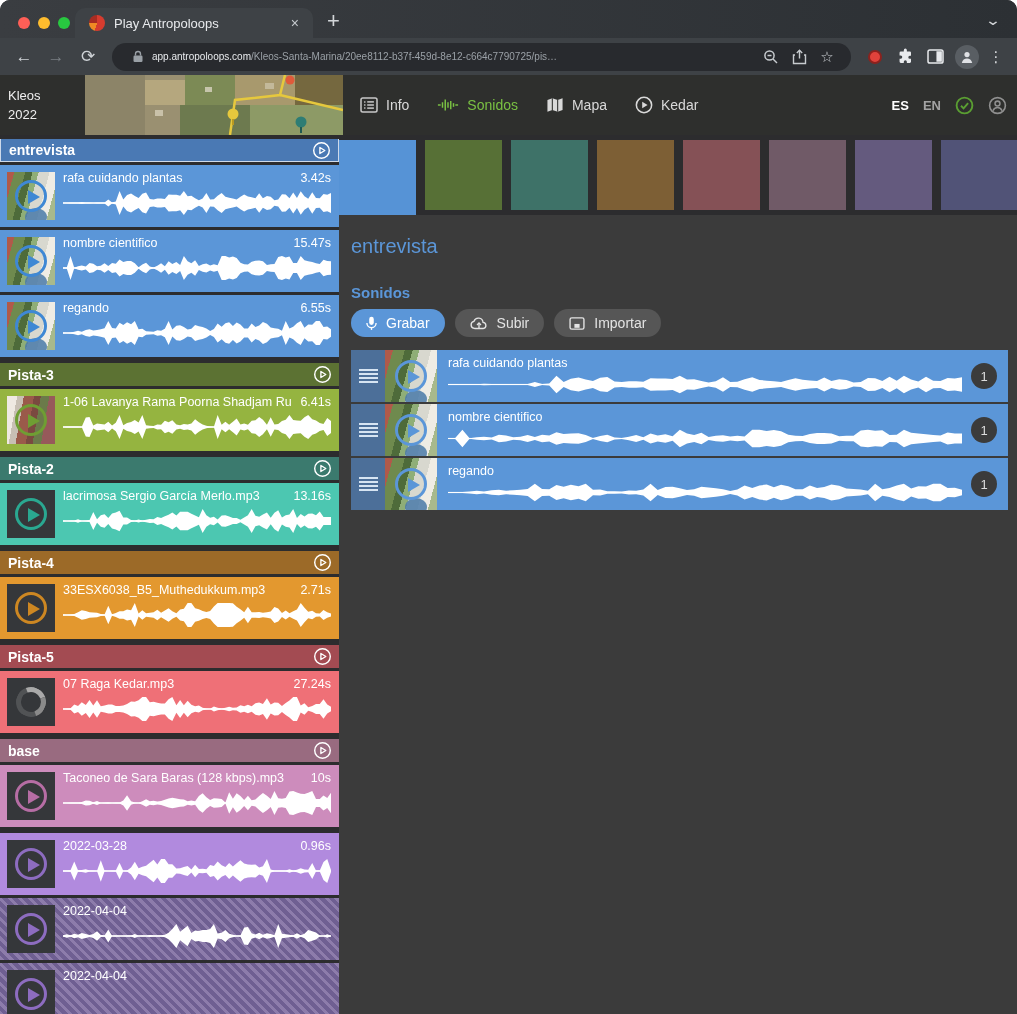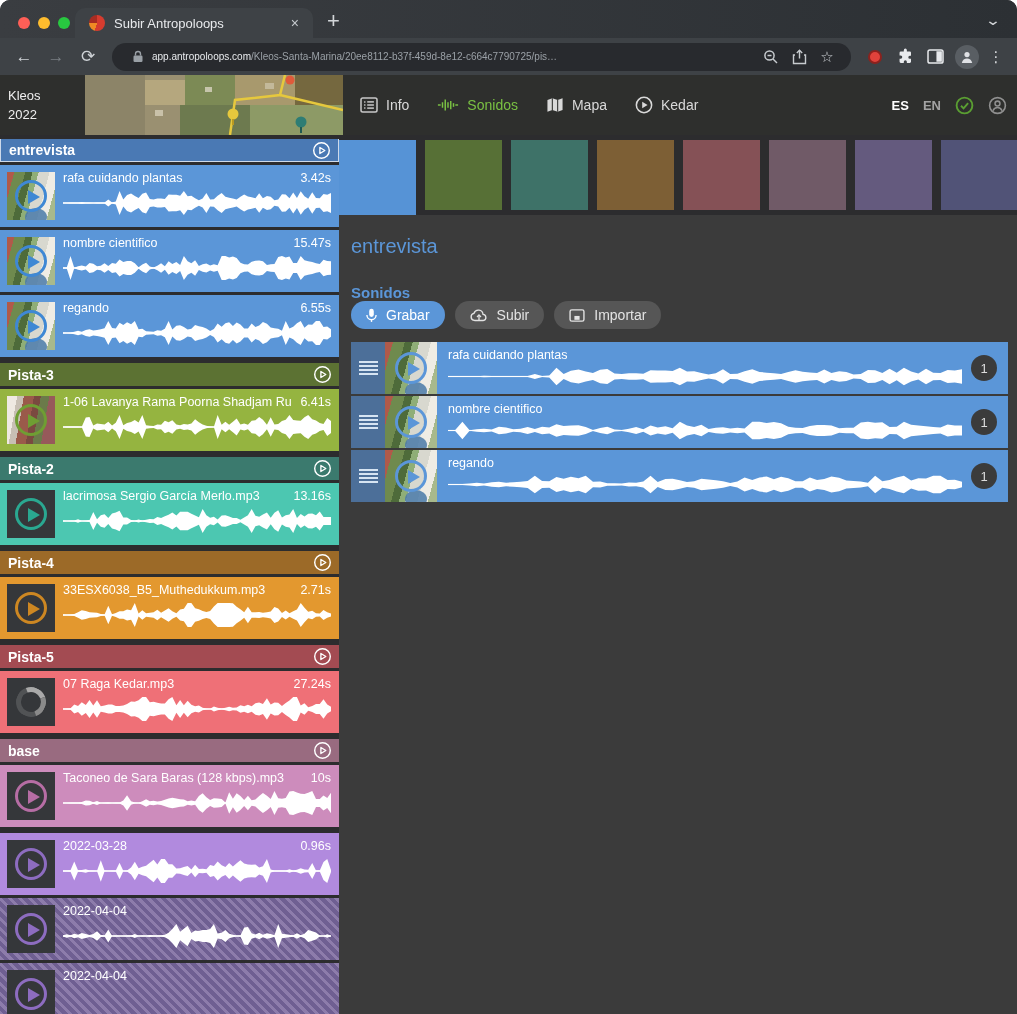--- a/index.html
+++ b/index.html
@@ -66,21 +66,21 @@
   .main { flex:1; min-width:0; overflow:hidden; display:flex; flex-direction:column; background:#2c2c2e; }
   .swatches { height:80px; display:flex; gap:9px; padding-top:5px; align-items:flex-start; flex:none; }
   .swatch { width:77px; height:70px; flex:none; }
   .swatch.sel { height:75px; }
   .panel { flex:1; background:var(--panel_bg,#3b3b3b); padding:20px 9px 0 12px; overflow:hidden; }
   .panel-title { color:var(--accent,#5b96d8); font-size:20px; font-weight:400; }
   .pill { display:inline-flex; align-items:center; gap:9px; height:28px; border-radius:14px; background:#565656; color:#e3e3e3; font-size:14px; padding:0 15px; border:none; }
   .pill.primary { background:var(--accent,#5b96d8); color:#fff; }
   .edit-btn { margin-top:14px; }
   .section-title { color:var(--accent,#5b96d8); font-size:15px; margin-top:26px; }
-  .actions { display:flex; gap:10px; margin-top:0; }
+  .actions { display:flex; gap:10px; margin-top:8px; }
   .rows { margin-top:13px; }
   .sound-row { position:relative; display:flex; height:52px; background:var(--accent,#5b96d8); margin-bottom:2px; }
   .handle { width:34px; flex:none; background:var(--handle,#4c6f99); display:flex; align-items:center; justify-content:center; }
   .hamburger { display:flex; flex-direction:column; gap:2px; }
   .hamburger i { display:block; width:19px; height:2px; background:#d6e4f2; }
   .row-thumb { position:relative; width:52px; height:52px; flex:none; display:flex; align-items:center; justify-content:center; overflow:hidden; }
   .row-body { flex:1; min-width:0; padding:6px 46px 6px 11px; }
   .row-name { color:#fff; font-size:12.5px; white-space:nowrap; overflow:hidden; }
   .row-wave { display:block; width:100%; height:19px; margin-top:5px; }
   .badge { position:absolute; right:11px; top:13px; width:26px; height:26px; border-radius:50%; background:#3b3b3b; color:#dcdcdc; font-size:13px; display:flex; align-items:center; justify-content:center; }
@@ -92,21 +92,21 @@
 <div class="screen">
 
   <div class="tabstrip">
     <div class="traffic">
       <span class="t-red"></span>
       <span class="t-yellow"></span>
       <span class="t-green"></span>
     </div>
     <div class="tab">
       <span class="favicon"></span>
-      <span class="tab-title">Subir Antropoloops</span>
+      <span class="tab-title">Play Antropoloops</span>
       <span class="tab-close">×</span>
     </div>
     <span class="newtab">+</span>
     <span class="tab-chevron">⌄</span>
   </div>
 
   <div class="toolbar">
     <span class="nav-btn">←</span>
     <span class="nav-btn disabled">→</span>
     <span class="nav-btn">⟳</span>

